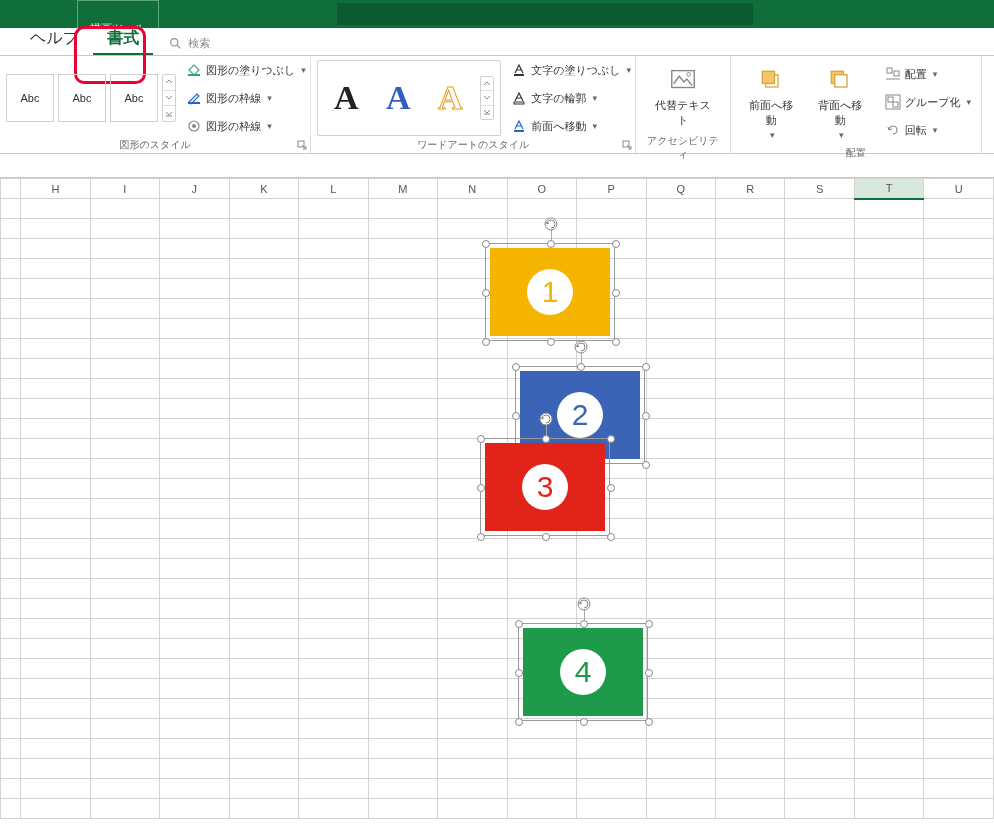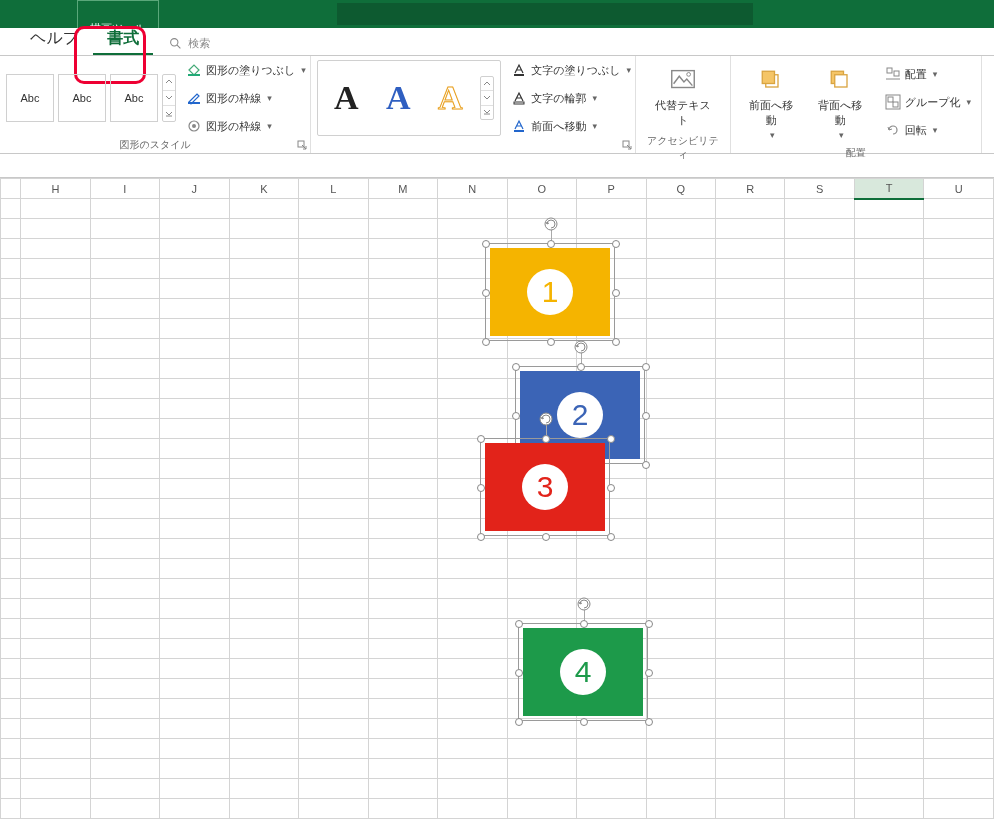--- a/index.html
+++ b/index.html
@@ -376,20 +376,21 @@
             <svg width="16" height="16" viewBox="0 0 16 16">
                 <path d="M4 11 L8 3 L12 11 M5.5 8 H10.5" fill="none" stroke="#26c" stroke-width="1.2"></path>
                 <rect x="3" y="12" width="10" height="2" fill="#26c"></rect>
               </svg>
           </span>
           <span>前面へ移動</span>
             <span class="drop">▾</span>
         </div>
       </div>
     </div>
+    <div class="group-label">ワードアートのスタイル</div>
     <div class="dlauncher">
       <svg width="10" height="10">
           <rect x="1" y="1" width="6" height="6" fill="none" stroke="#888"></rect>
           <path d="M5 5 L9 9 M9 6 V9 H6" fill="none" stroke="#888"></path>
         </svg>
     </div>
   </div>
 
   <div class="group" style="min-width:70px;">
     <div class="big-btn">

